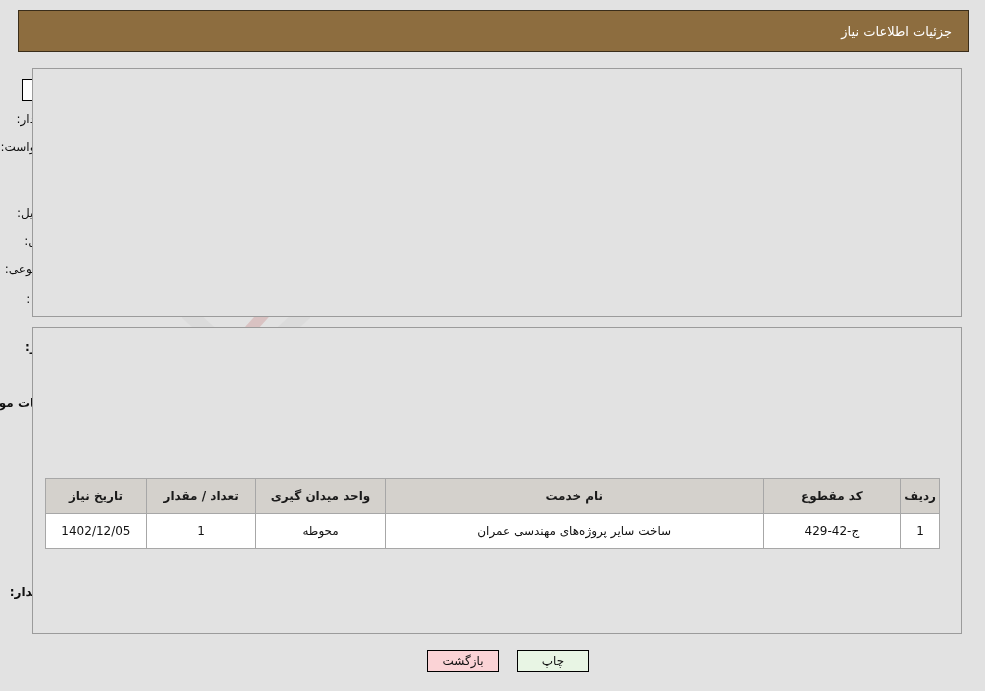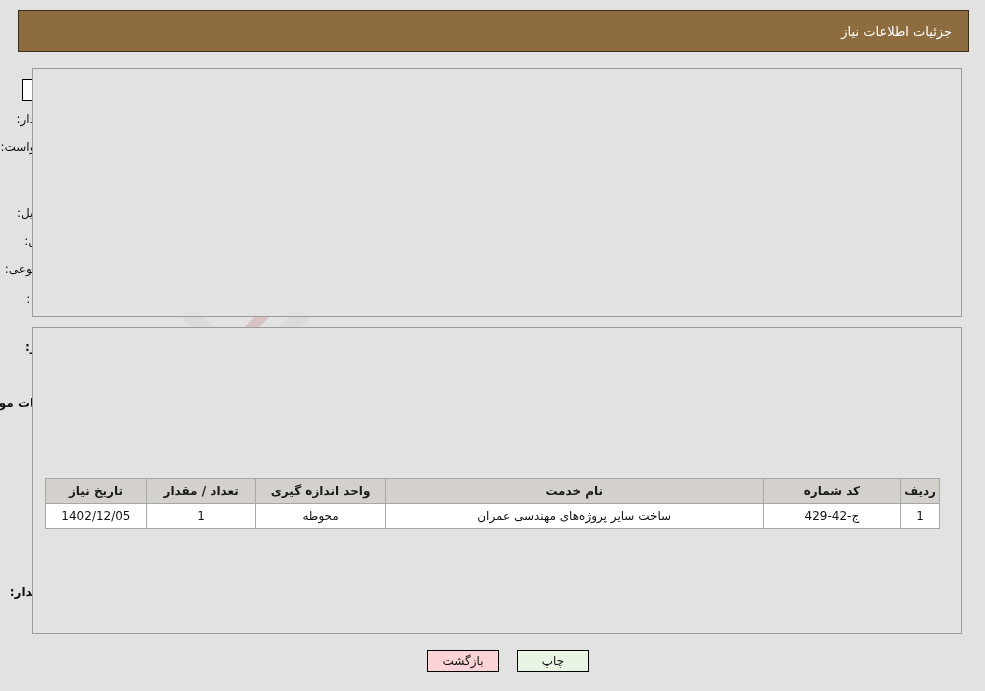--- a/index.html
+++ b/index.html
@@ -193,21 +193,21 @@
     width: 895px;
     border-collapse: collapse;
     font-size: 12px;
     z-index: 2;
   }
   .tbl th, .tbl td {
     border: 1px solid #a7a7a7;
     height: 25px;
     text-align: center;
     font-weight: normal;
-    padding: 0 3px;
+    padding: 10px 3px;
     box-sizing: border-box;
   }
   .tbl th {
     background: #d4d1cc;
     font-weight: bold;
     color: #1a1a1a;
   }
   .tbl td {
     background: #ffffff;
     color: #111;
@@ -299,23 +299,23 @@
 
 <span class="lbl lbl-bold" style="right:874px; top:396px;">اطلاعات خدمات مورد نیاز</span>
 
 <span class="lbl lbl-bold" style="right:874px; top:441px;">گروه خدمت:</span>
 <div class="fld right" style="right:133px; top:435px; width:690px; height:26px; line-height:24px;">ساختمان</div>
 
 <table class="tbl">
   <thead>
     <tr>
       <th style="width:36px;text-align:center;">ردیف</th>
-      <th style="width:138px;">کد شماره</th>
+      <th style="width:138px;">کد مقطوع</th>
       <th style="width:380px;">نام خدمت</th>
-      <th style="width:130px;">واحد اندازه گیری</th>
+      <th style="width:130px;">واحد میدان گیری</th>
       <th style="width:110px;text-align:center;">تعداد / مقدار</th>
       <th style="width:101px;">تاریخ نیاز</th>
     </tr>
   </thead>
   <tbody>
     <tr>
       <td>1</td>
       <td>ج-42-429</td>
       <td>ساخت سایر پروژه‌های مهندسی عمران</td>
       <td>محوطه</td>

